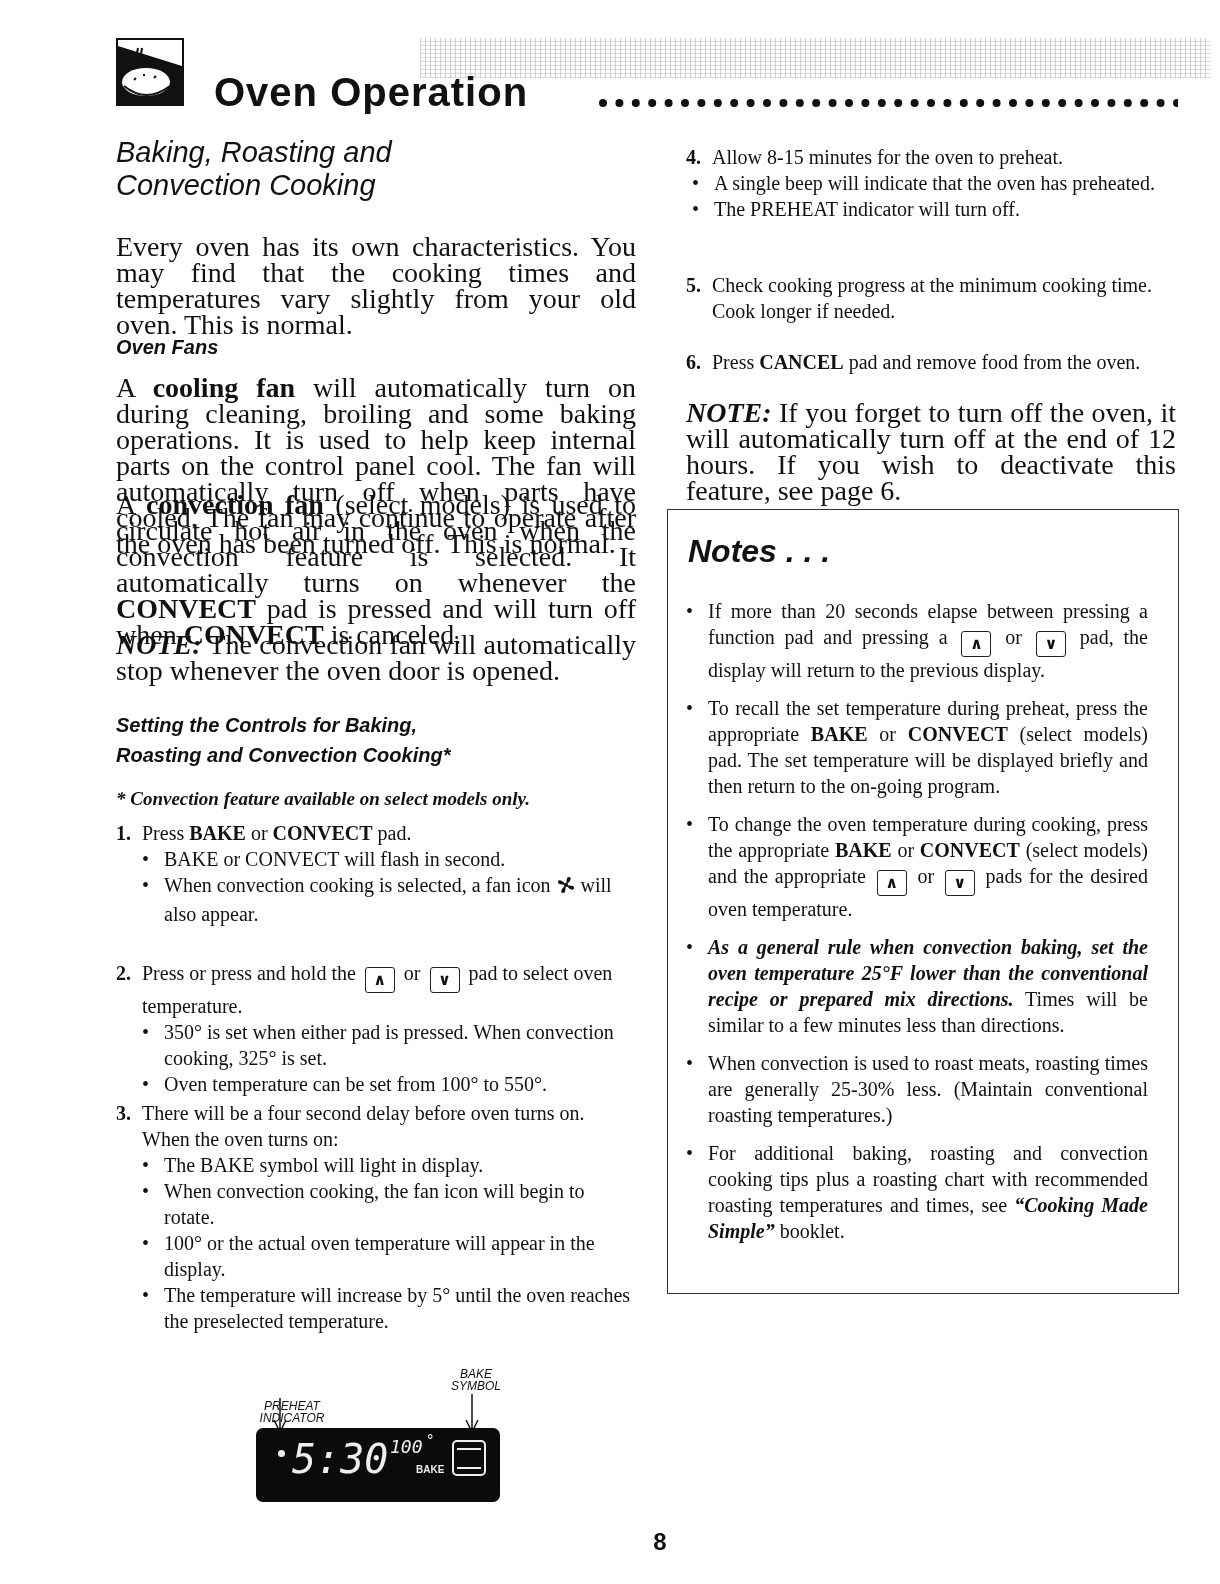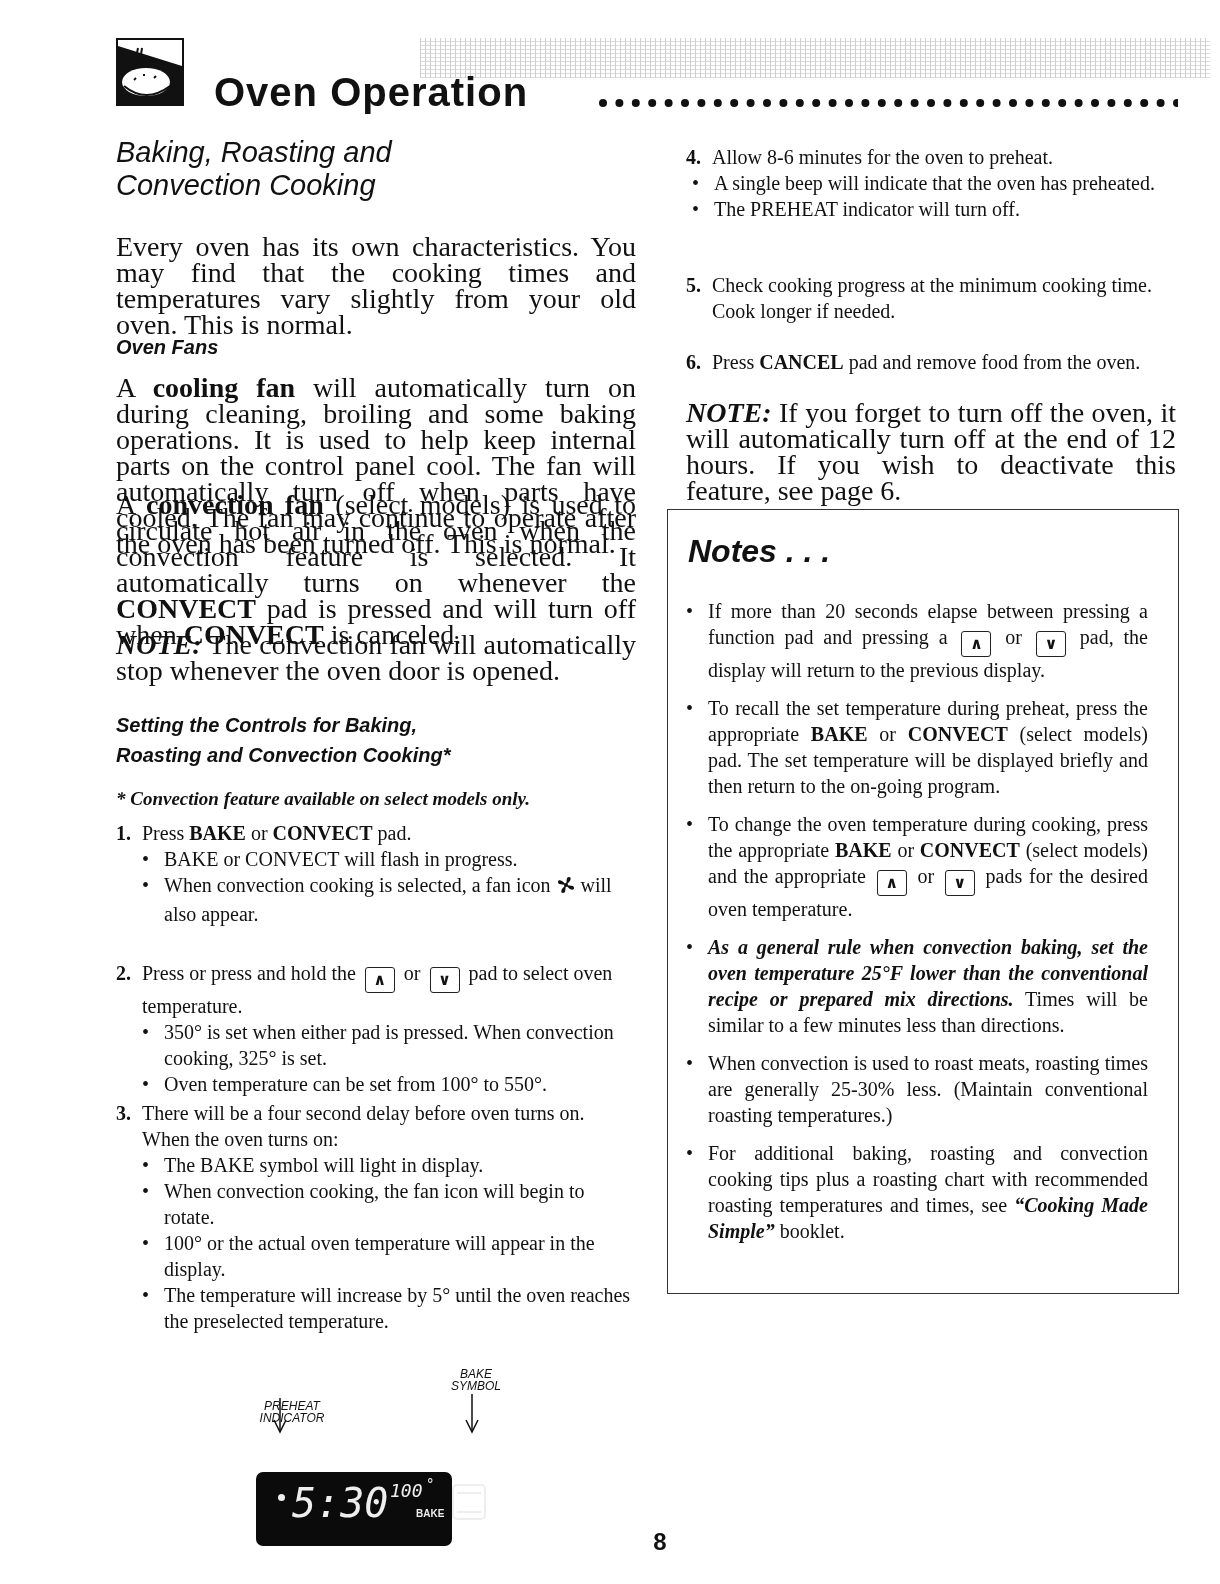--- a/index.html
+++ b/index.html
@@ -51,21 +51,21 @@
       font-weight: bold; font-style: italic; font-size: 32px; line-height: 38px;
     }
     .note-list { position: absolute; left: 14px; top: 88px; width: 466px; }
     .note { position: relative; padding-left: 26px; font-size: 20px; line-height: 26px; text-align: justify; margin-bottom: 12px; }
     .note::before { content: "\2022"; position: absolute; left: 4px; top: 0; }
     .bi { font-weight: bold; font-style: italic; }
     .disp-label {
       font-family: "Liberation Sans", sans-serif; font-style: italic; font-size: 12px; line-height: 12px; text-align: center;
     }
     .display {
-      left: 256px; top: 1428px; width: 196px; height: 74px; background: #0b0b0b; border-radius: 7px; margin-top: 44px;
+      left: 256px; top: 1428px; width: 244px; height: 74px; background: #0b0b0b; border-radius: 7px;
     }
     .seg-big { font-family: "DejaVu Sans Mono", monospace; font-style: italic; color: #eee; font-size: 40px; }
     .seg-small { font-family: "DejaVu Sans Mono", monospace; font-style: italic; color: #eee; font-size: 18px; }
     .page-num {
       left: 600px; top: 1528px; width: 120px; text-align: center;
       font-family: "Liberation Sans", sans-serif; font-weight: bold; font-size: 24px;
     }
   </style>
 </head>
 <body>
@@ -136,21 +136,21 @@
 <p class="abs col-left body-text" style="top:632px;"><i class="bi">NOTE:</i><span> The convection fan will automatically stop whenever the oven door is opened.</span></p>
 
 <div class="abs col-left" style="top:710px;">
   <p class="h3"><span>Setting the Controls for Baking,</span><br><span>Roasting and Convection Cooking*</span></p>
 </div>
 <p class="abs col-left body-text bi" style="top:786px; font-size:19px;">* Convection feature available on select models only.</p>
 
 <div class="abs col-left" style="top:820px;">
   <div class="step"><span class="step-num">1.</span><span>Press </span><b>BAKE</b><span> or </span><b>CONVECT</b><span> pad.</span></div>
   <ul class="bul">
-    <li>BAKE or CONVECT will flash in progress.</li>
+    <li>BAKE or CONVECT will flash in second.</li>
     <li><span>When convection cooking is selected, a fan icon </span><span style="display:inline-block; vertical-align:-3px;"><svg width="20" height="20" viewBox="0 0 20 20">
             <circle cx="10" cy="10" r="2" fill="#111"></circle>
             <path d="M10 10 C4 2 0 6 3 9 Z M10 10 C18 4 14 0 11 3 Z M10 10 C16 18 20 14 17 11 Z M10 10 C2 16 6 20 9 17 Z" fill="#111"></path>
           </svg></span><span> will also appear.</span></li>
   </ul>
 </div>
 
 <div class="abs col-left" style="top:960px;">
   <div class="step"><span class="step-num">2.</span><span>Press or press and hold the </span><span class="pad">∧</span><span> or </span><span class="pad">∨</span><span> pad to select oven temperature.</span></div>
   <ul class="bul">
@@ -191,21 +191,21 @@
   <div class="abs seg-small" style="left:134px; top:8px;">100</div>
   <div class="abs seg-small" style="left:170px; top:4px; font-size:14px;">°</div>
   <div class="abs" style="left:160px; top:36px; font-family:'Liberation Sans',sans-serif; font-weight:bold; font-size:10px; color:#eee;">BAKE</div>
   <div class="abs" style="left:196px; top:12px; width:34px; height:36px; border:2px solid #eee; border-radius:5px; box-sizing:border-box;">
     <div style="position:absolute; left:3px; right:3px; top:6px; height:2px; background:#eee;"></div>
     <div style="position:absolute; left:3px; right:3px; bottom:5px; height:2px; background:#eee;"></div>
   </div>
 </div>
 
 <div class="abs col-right" style="top:144px;">
-  <div class="step"><span class="step-num">4.</span><span>Allow 8-6 minutes for the oven to preheat.</span></div>
+  <div class="step"><span class="step-num">4.</span><span>Allow 8-15 minutes for the oven to preheat.</span></div>
   <ul class="bul" style="padding-left:4px;">
     <li>A single beep will indicate that the oven has preheated.</li>
     <li>The PREHEAT indicator will turn off.</li>
   </ul>
 </div>
 <div class="abs col-right" style="top:272px;">
   <div class="step"><span class="step-num">5.</span><span>Check cooking progress at the minimum cooking time. Cook longer if needed.</span></div>
 </div>
 <div class="abs col-right" style="top:349px;">
   <div class="step"><span class="step-num">6.</span><span>Press </span><b>CANCEL</b><span> pad and remove food from the oven.</span></div>

